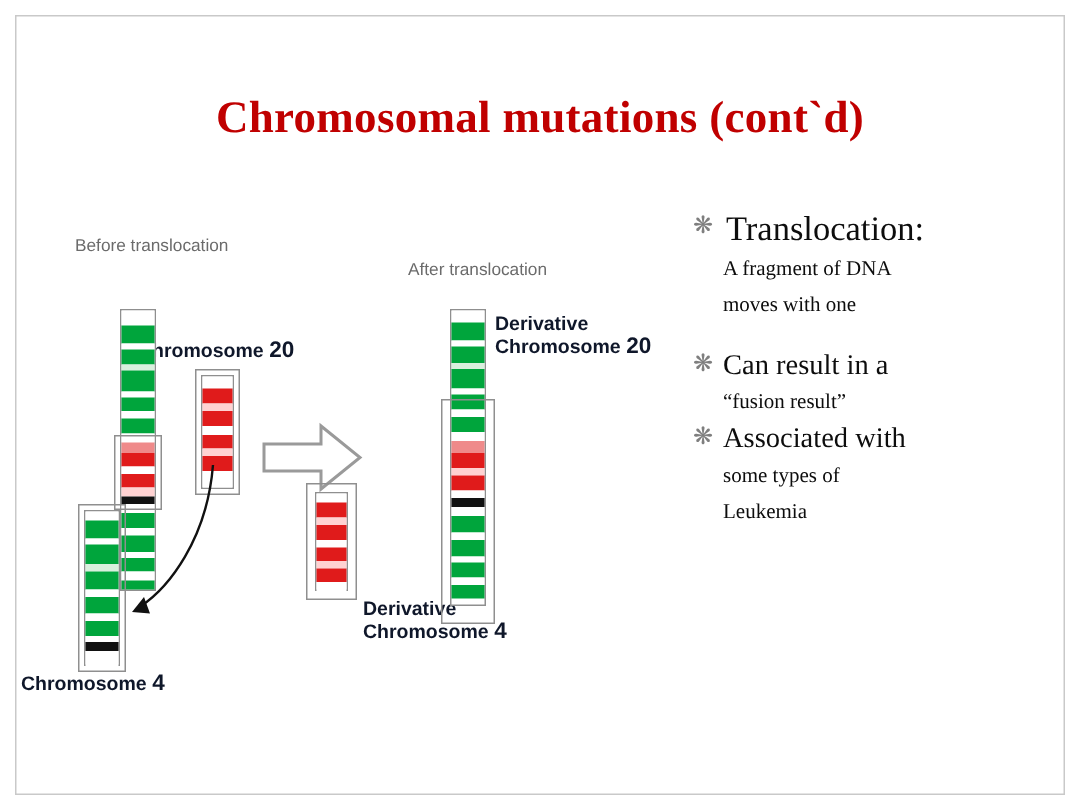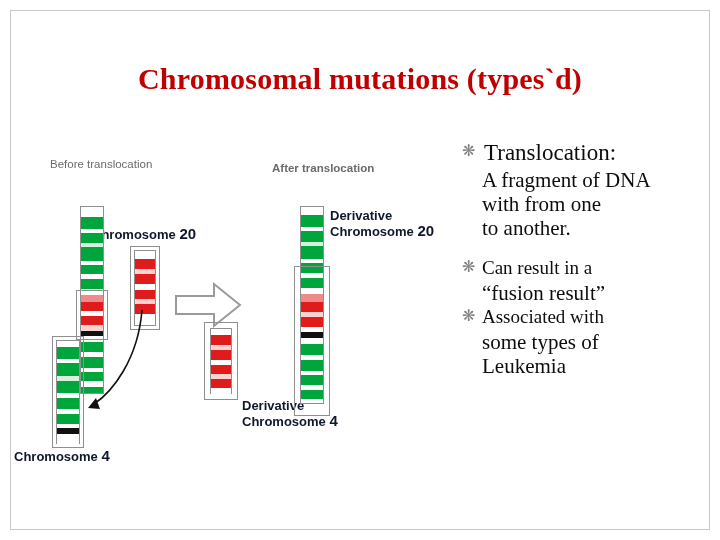--- a/index.html
+++ b/index.html
@@ -72,21 +72,21 @@
   }
   .bmark {
     position: absolute;
     left: 0;
     top: -1px;
     color: #7f7f7f;
     font-size: 16px;
     line-height: 24px;
   }
   .cont-line {
-    font-size: 21px;
+    font-size: 14px;
     line-height: 24px;
     color: #0d0d0d;
     padding-left: 20px;
   }
   .gap { height: 16px; }
 
   
   .figure {
     position: absolute;
     left: 14px;
@@ -133,26 +133,26 @@
     position: absolute;
   }
   svg { display: block; }
 </style>
 </head>
 <body>
 
 <div class="slide">
   <div class="slide-border"></div>
 
-  <div class="title">Chromosomal mutations (types`d)</div>
+  <div class="title">Chromosomal mutations (cont`d)</div>
 
   <div class="figure">
 
     <div class="fig-label" style="left:36px; top:8px;">Before translocation</div>
-    <div class="fig-label" style="left:258px; top:12px;font-weight:bold;">After translocation</div>
+    <div class="fig-label" style="left:258px; top:24px;">After translocation</div>
 
     <div class="fig-caption" style="left:78px; top:76px;">
       <span>Chromosome</span>
       <span class="num">20</span>
     </div>
 
     <div class="fig-caption" style="left:316px; top:58px;">
       <div>Derivative</div>
       <div>
         <span>Chromosome</span>
@@ -286,22 +286,21 @@
 
   </div>
 
   <div class="text-col">
 
     <div class="bullet-l1">
       <span class="bmark">❋</span>
       <span class="lead">Translocation</span><span class="lead">:</span>
     </div>
     <div class="cont-line">A fragment of DNA</div>
-    <div class="cont-line">with from one</div>
-    <div class="cont-line">to another.</div>
+    <div class="cont-line">moves with one</div>
 
     <div class="gap"></div>
 
     <div class="bullet-l2">
       <span class="bmark">❋</span>
       <span>Can result in a</span>
     </div>
     <div class="cont-line">“fusion result”</div>
 
     <div class="bullet-l2">

